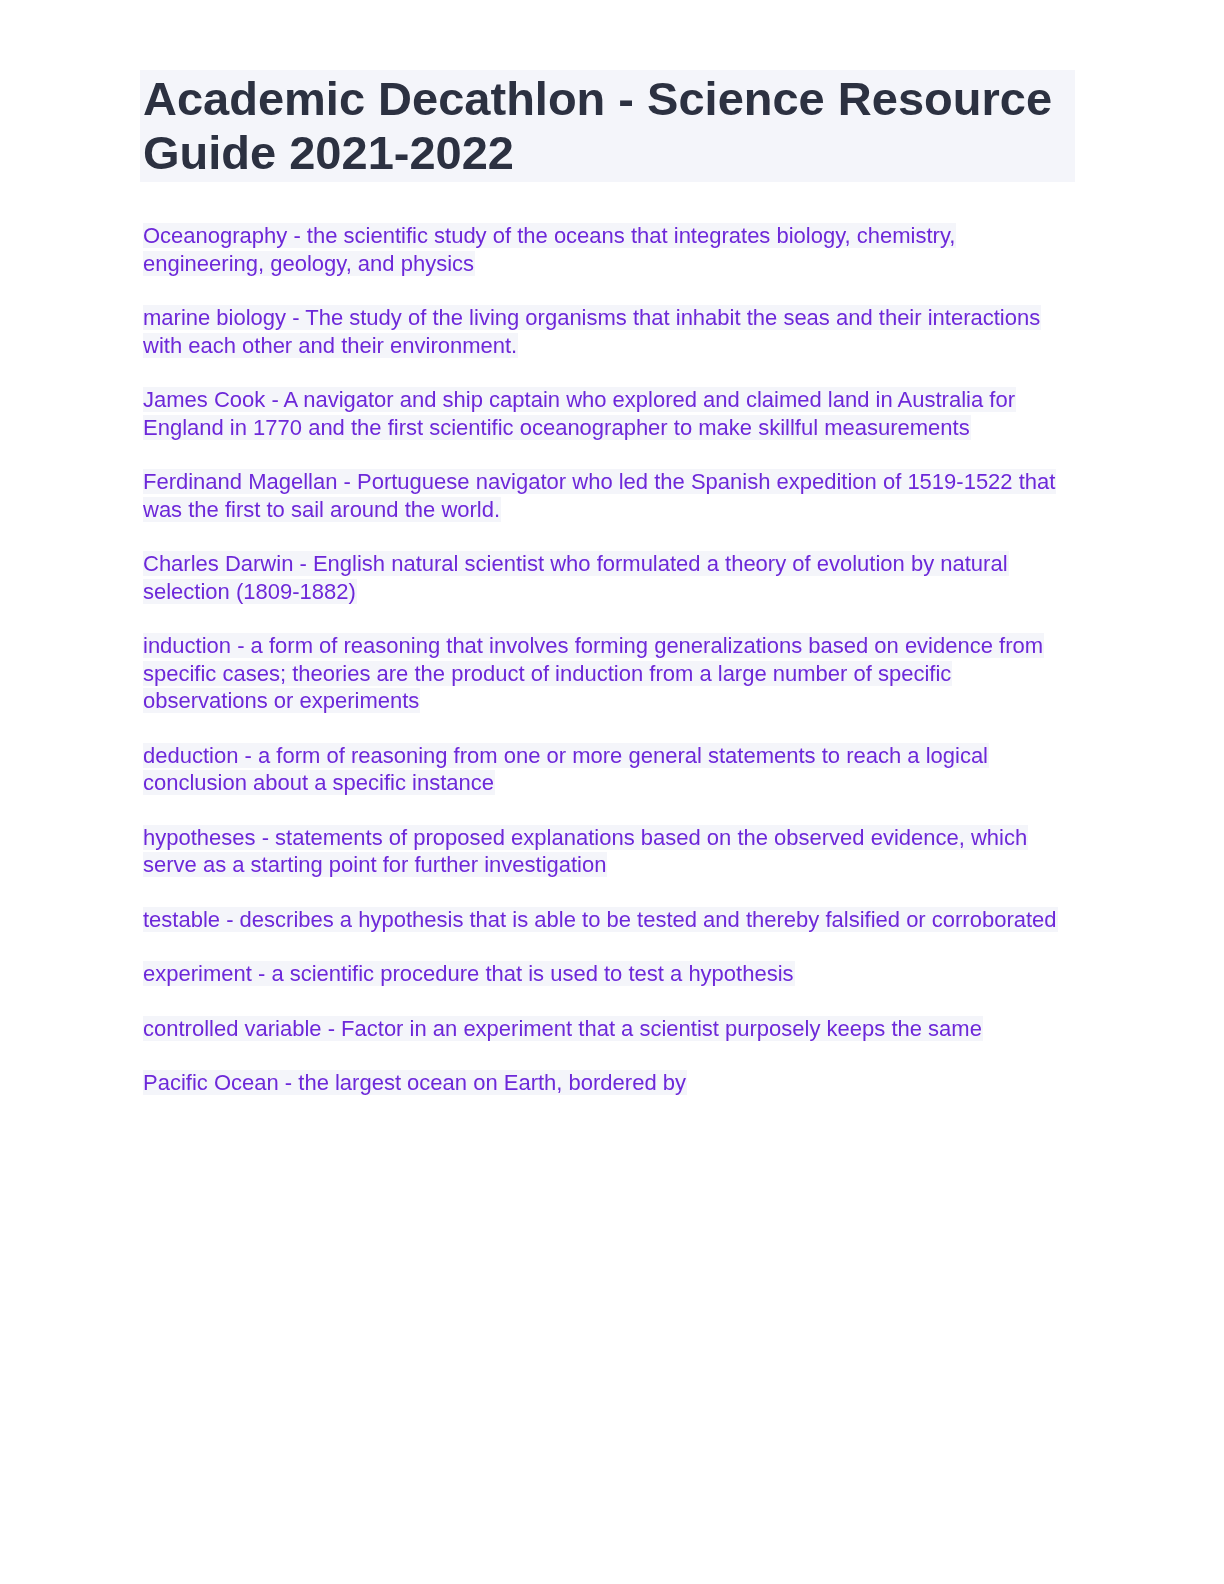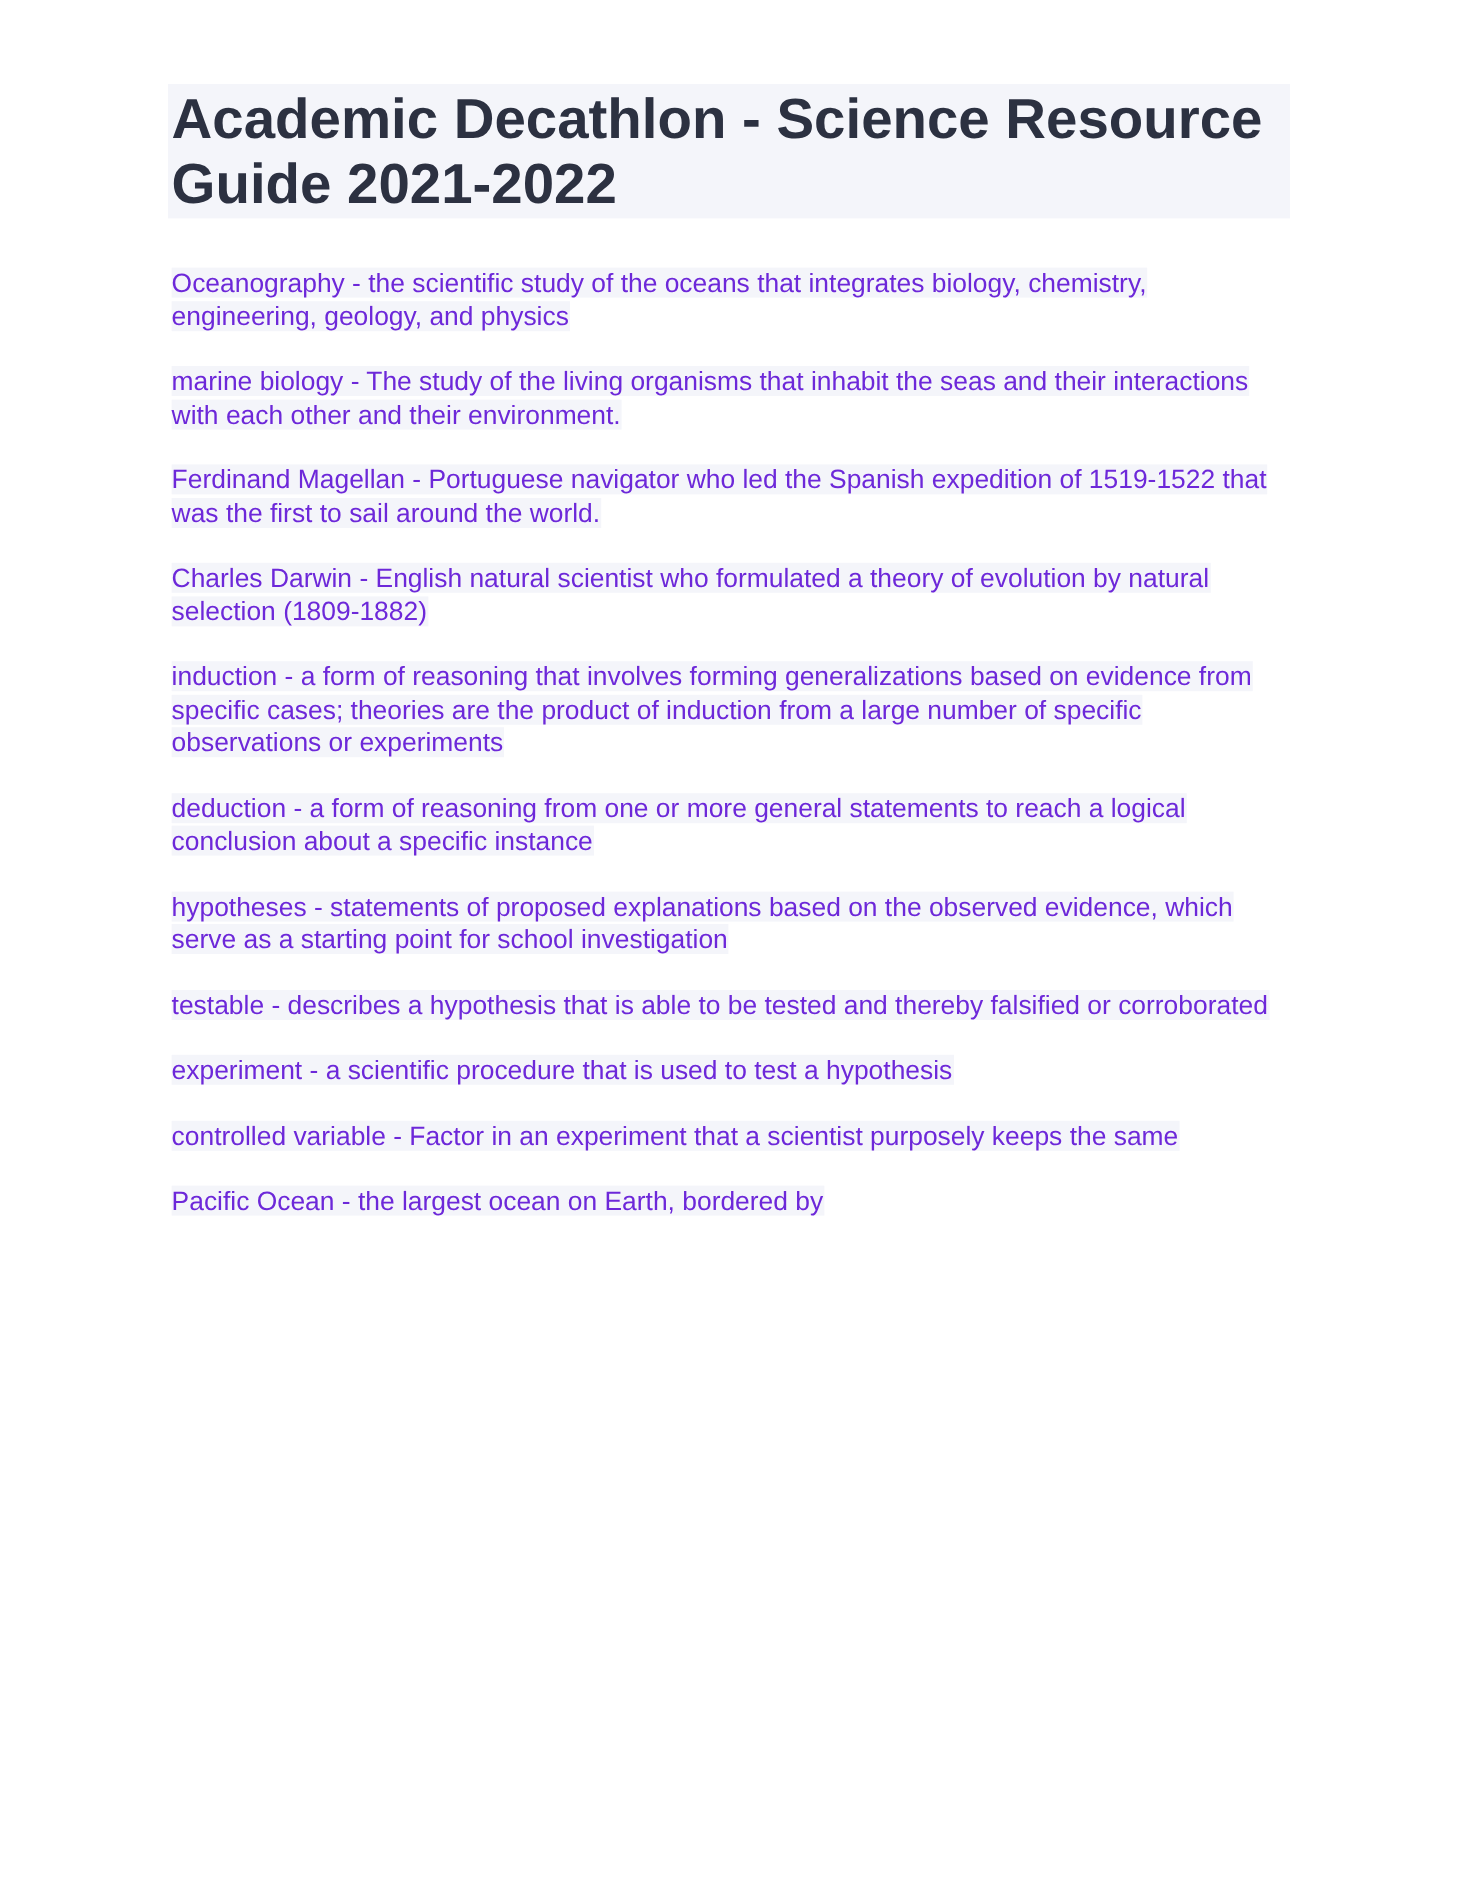--- a/index.html
+++ b/index.html
@@ -55,23 +55,24 @@
 <body>
 
 <div class="page">
   <div class="title-block">
     <h1 class="title">Academic Decathlon - Science Resource Guide 2021-2022</h1>
   </div>
 
   <div class="entries">
     <p class="entry"><span class="hl">Oceanography - the scientific study of the oceans that integrates biology, chemistry, engineering, geology, and physics</span></p>
     <p class="entry"><span class="hl">marine biology - The study of the living organisms that inhabit the seas and their interactions with each other and their environment.</span></p>
+    <p class="entry"><span class="hl">James Cook - A navigator and ship captain who explored and claimed land in Australia for England in 1770 and the first scientific oceanographer to make skillful measurements</span></p>
     <p class="entry"><span class="hl">Ferdinand Magellan - Portuguese navigator who led the Spanish expedition of 1519-1522 that was the first to sail around the world.</span></p>
     <p class="entry"><span class="hl">Charles Darwin - English natural scientist who formulated a theory of evolution by natural selection (1809-1882)</span></p>
     <p class="entry"><span class="hl">induction - a form of reasoning that involves forming generalizations based on evidence from specific cases; theories are the product of induction from a large number of specific observations or experiments</span></p>
     <p class="entry"><span class="hl">deduction - a form of reasoning from one or more general statements to reach a logical conclusion about a specific instance</span></p>
-    <p class="entry"><span class="hl">hypotheses - statements of proposed explanations based on the observed evidence, which serve as a starting point for school investigation</span></p>
+    <p class="entry"><span class="hl">hypotheses - statements of proposed explanations based on the observed evidence, which serve as a starting point for further investigation</span></p>
     <p class="entry"><span class="hl">testable - describes a hypothesis that is able to be tested and thereby falsified or corroborated</span></p>
     <p class="entry"><span class="hl">experiment - a scientific procedure that is used to test a hypothesis</span></p>
     <p class="entry"><span class="hl">controlled variable - Factor in an experiment that a scientist purposely keeps the same</span></p>
     <p class="entry"><span class="hl">Pacific Ocean - the largest ocean on Earth, bordered by</span></p>
   </div>
 </div>
 
 </body></html>

